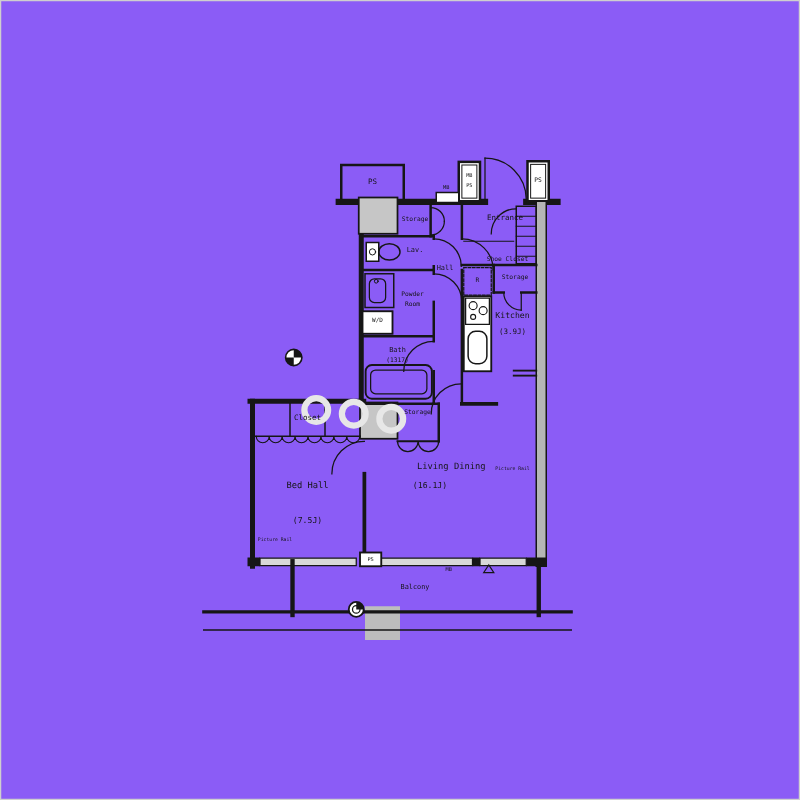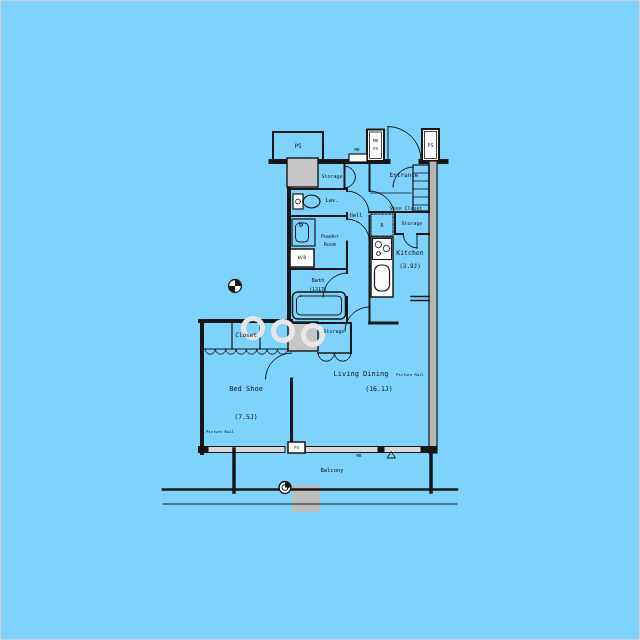--- a/index.html
+++ b/index.html
@@ -1,16 +1,16 @@
 <!DOCTYPE html>
 <html><head>
 <meta charset="utf-8">
 <style>
   html,body{margin:0;padding:0;background:#fff;}
-  .stage{position:relative;width:640px;height:640px;background:#7dd3fc;
+  .stage{position:relative;width:640px;height:640px;background:#8b5cf6;
          border:1px solid #cfcfcf;box-sizing:border-box;overflow:hidden;
          font-family:"DejaVu Sans Mono","Liberation Mono",monospace;}
   .plan-svg{position:absolute;left:0;top:0;}
   .lbl{position:absolute;transform:translate(-50%,-50%);color:#141414;
        white-space:nowrap;line-height:1;letter-spacing:0;}
   .s38{font-size:3.8px}.s42{font-size:4.2px}.s48{font-size:4.8px}
   .s5{font-size:5px}.s55{font-size:5.5px}.s6{font-size:6px}
   .s65{font-size:6.5px}.s7{font-size:7px}
   .wm{position:absolute;border:5px solid #e7e7e7;border-radius:50%;
       width:14px;height:14px;background:transparent;}
@@ -175,22 +175,22 @@
   <div class="lbl s5" style="left:329px;top:243px">Room</div>
   <div class="lbl s48" style="left:301px;top:257px">W/D</div>
   <div class="lbl s5" style="left:381px;top:224px">R</div>
   <div class="lbl s5" style="left:411px;top:222px">Storage</div>
   <div class="lbl s65" style="left:409px;top:252px">Kitchen</div>
   <div class="lbl s6" style="left:409px;top:265px">(3.9J)</div>
   <div class="lbl s55" style="left:317px;top:280px">Bath</div>
   <div class="lbl s5" style="left:317px;top:288px">(1317)</div>
   <div class="lbl s5" style="left:333px;top:330px">Storage</div>
   <div class="lbl s6" style="left:245px;top:334px">Closet</div>
-  <div class="lbl s7" style="left:245px;top:388px">Bed Shoe</div>
+  <div class="lbl s7" style="left:245px;top:388px">Bed Hall</div>
   <div class="lbl s65" style="left:245px;top:416px">(7.5J)</div>
   <div class="lbl s7" style="left:360px;top:373px">Living Dining</div>
-  <div class="lbl s65" style="left:378px;top:388px">(16.1J)</div>
+  <div class="lbl s65" style="left:343px;top:388px">(16.1J)</div>
   <div class="lbl s38" style="left:409px;top:374px">Picture Rail</div>
   <div class="lbl s38" style="left:219px;top:431px">Picture Rail</div>
   <div class="lbl s42" style="left:295.5px;top:446.5px">PS</div>
   <div class="lbl s42" style="left:358px;top:455px">MB</div>
   <div class="lbl s55" style="left:331px;top:470px">Balcony</div>
 </div>
 
 </body></html>

